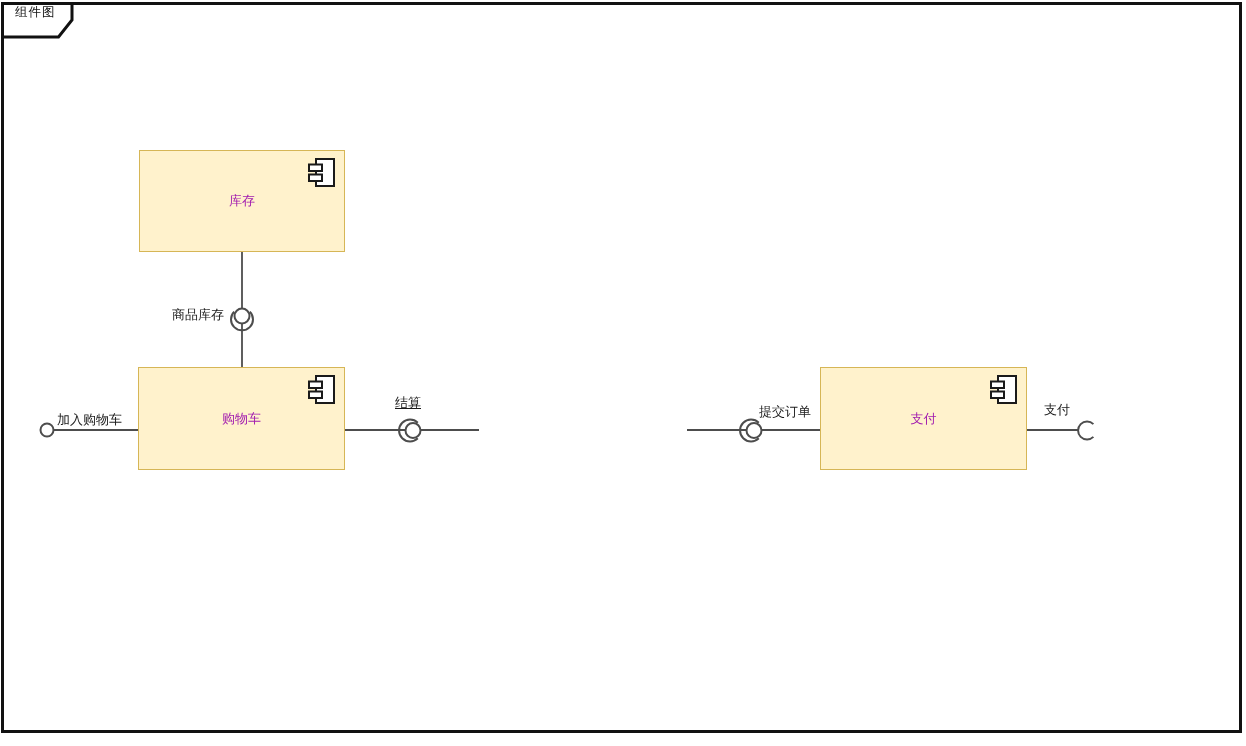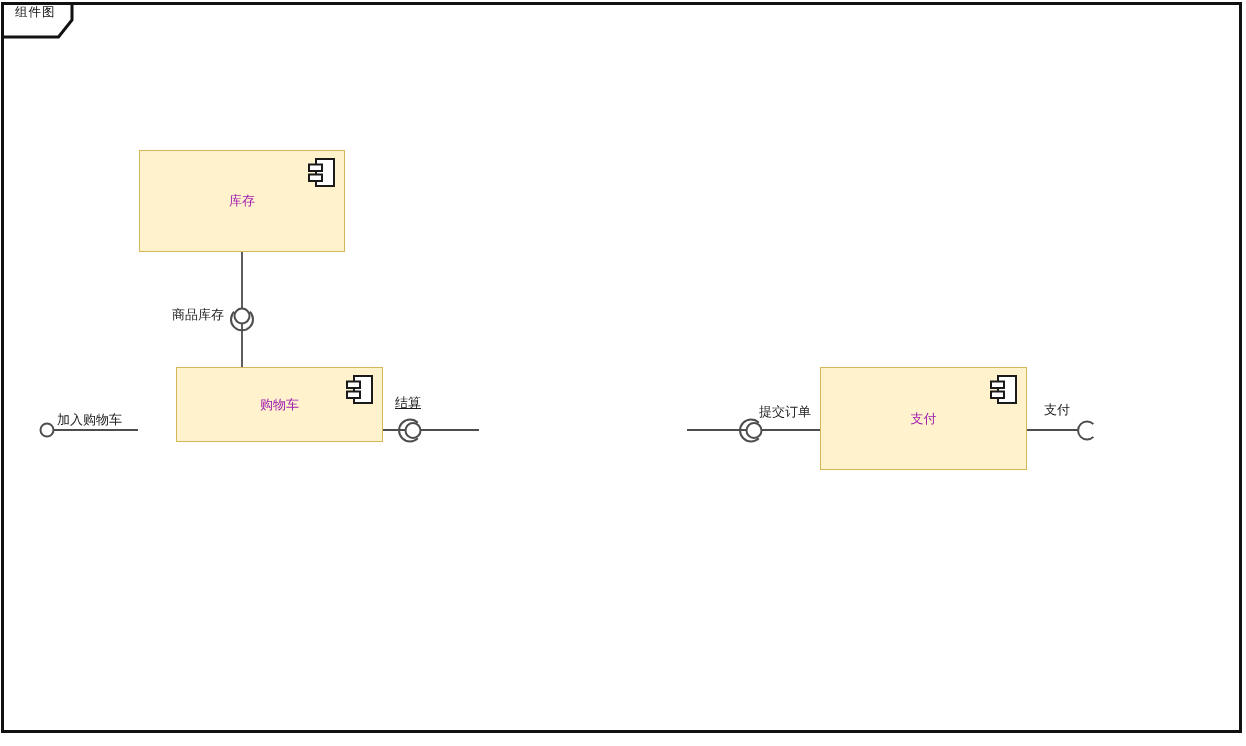--- a/index.html
+++ b/index.html
@@ -78,21 +78,21 @@
 
   <div class="component" style="left:139px;top:150px;width:206px;height:102px;">
     <svg class="comp-icon" viewBox="0 0 30 32">
       <rect x="9" y="2" width="18" height="27" fill="#ffffff" stroke="#1a1a1a" stroke-width="2"></rect>
       <rect x="2" y="7.5" width="13" height="6.5" fill="#ffffff" stroke="#1a1a1a" stroke-width="2"></rect>
       <rect x="2" y="17.5" width="13" height="6.5" fill="#ffffff" stroke="#1a1a1a" stroke-width="2"></rect>
     </svg>
     <span>库存</span>
   </div>
 
-  <div class="component" style="left:138px;top:367px;width:207px;height:75px;margin-left:38px;">
+  <div class="component" style="left:138px;top:367px;width:207px;height:103px;">
     <svg class="comp-icon" viewBox="0 0 30 32">
       <rect x="9" y="2" width="18" height="27" fill="#ffffff" stroke="#1a1a1a" stroke-width="2"></rect>
       <rect x="2" y="7.5" width="13" height="6.5" fill="#ffffff" stroke="#1a1a1a" stroke-width="2"></rect>
       <rect x="2" y="17.5" width="13" height="6.5" fill="#ffffff" stroke="#1a1a1a" stroke-width="2"></rect>
     </svg>
     <span>购物车</span>
   </div>
 
 
   <div class="component" style="left:820px;top:367px;width:207px;height:103px;">

